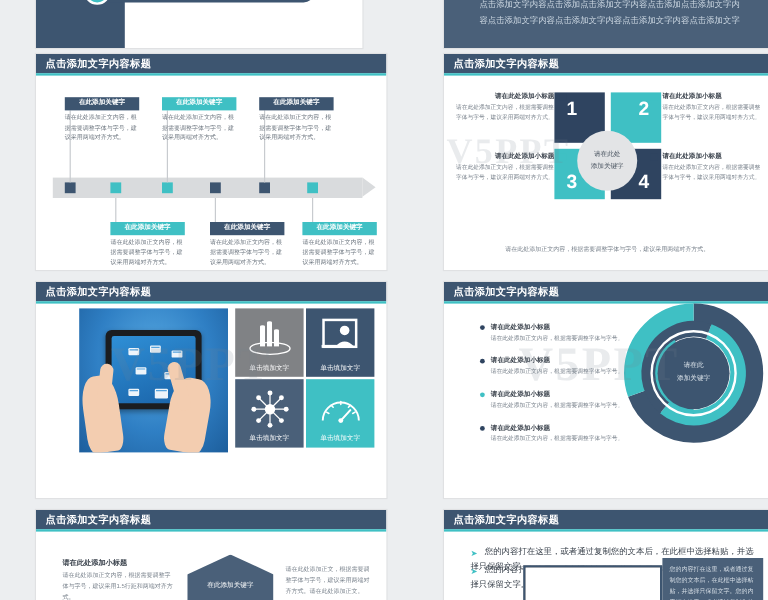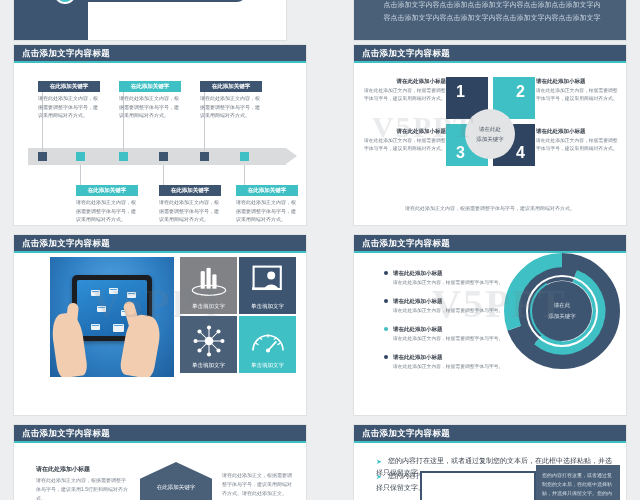--- a/index.html
+++ b/index.html
@@ -6,21 +6,21 @@
   body{
     width:640px;height:500px;overflow:hidden;
     background:#eceef0;
     font-family:"Liberation Sans","DejaVu Sans",sans-serif;
     -webkit-font-smoothing:antialiased;
   }
   .gallery{position:relative;width:640px;height:500px;}
 
   
   .slide{position:absolute;background:#ffffff;overflow:hidden;
-         box-shadow:0 0 0 1px rgba(0,0,0,.05);}
+         box-shadow:0 0 0 1px rgba(0,0,0,.05);margin-left:16px;}
 
   .hdr{position:absolute;left:0;top:0;width:100%;height:16px;background:#3d5570;}
   .hdr-title{position:absolute;left:8px;top:2px;font-size:8.5px;font-weight:bold;
              color:#ffffff;letter-spacing:.3px;line-height:12px;white-space:nowrap;}
   .hdr-accent{position:absolute;left:0;top:16px;width:100%;height:2px;background:#3fc0c4;}
 
   .sheet{position:absolute;left:4px;top:22px;right:4px;bottom:4px;background:#fff;}
 
   
   .c-dark{background:#3d5570;}

